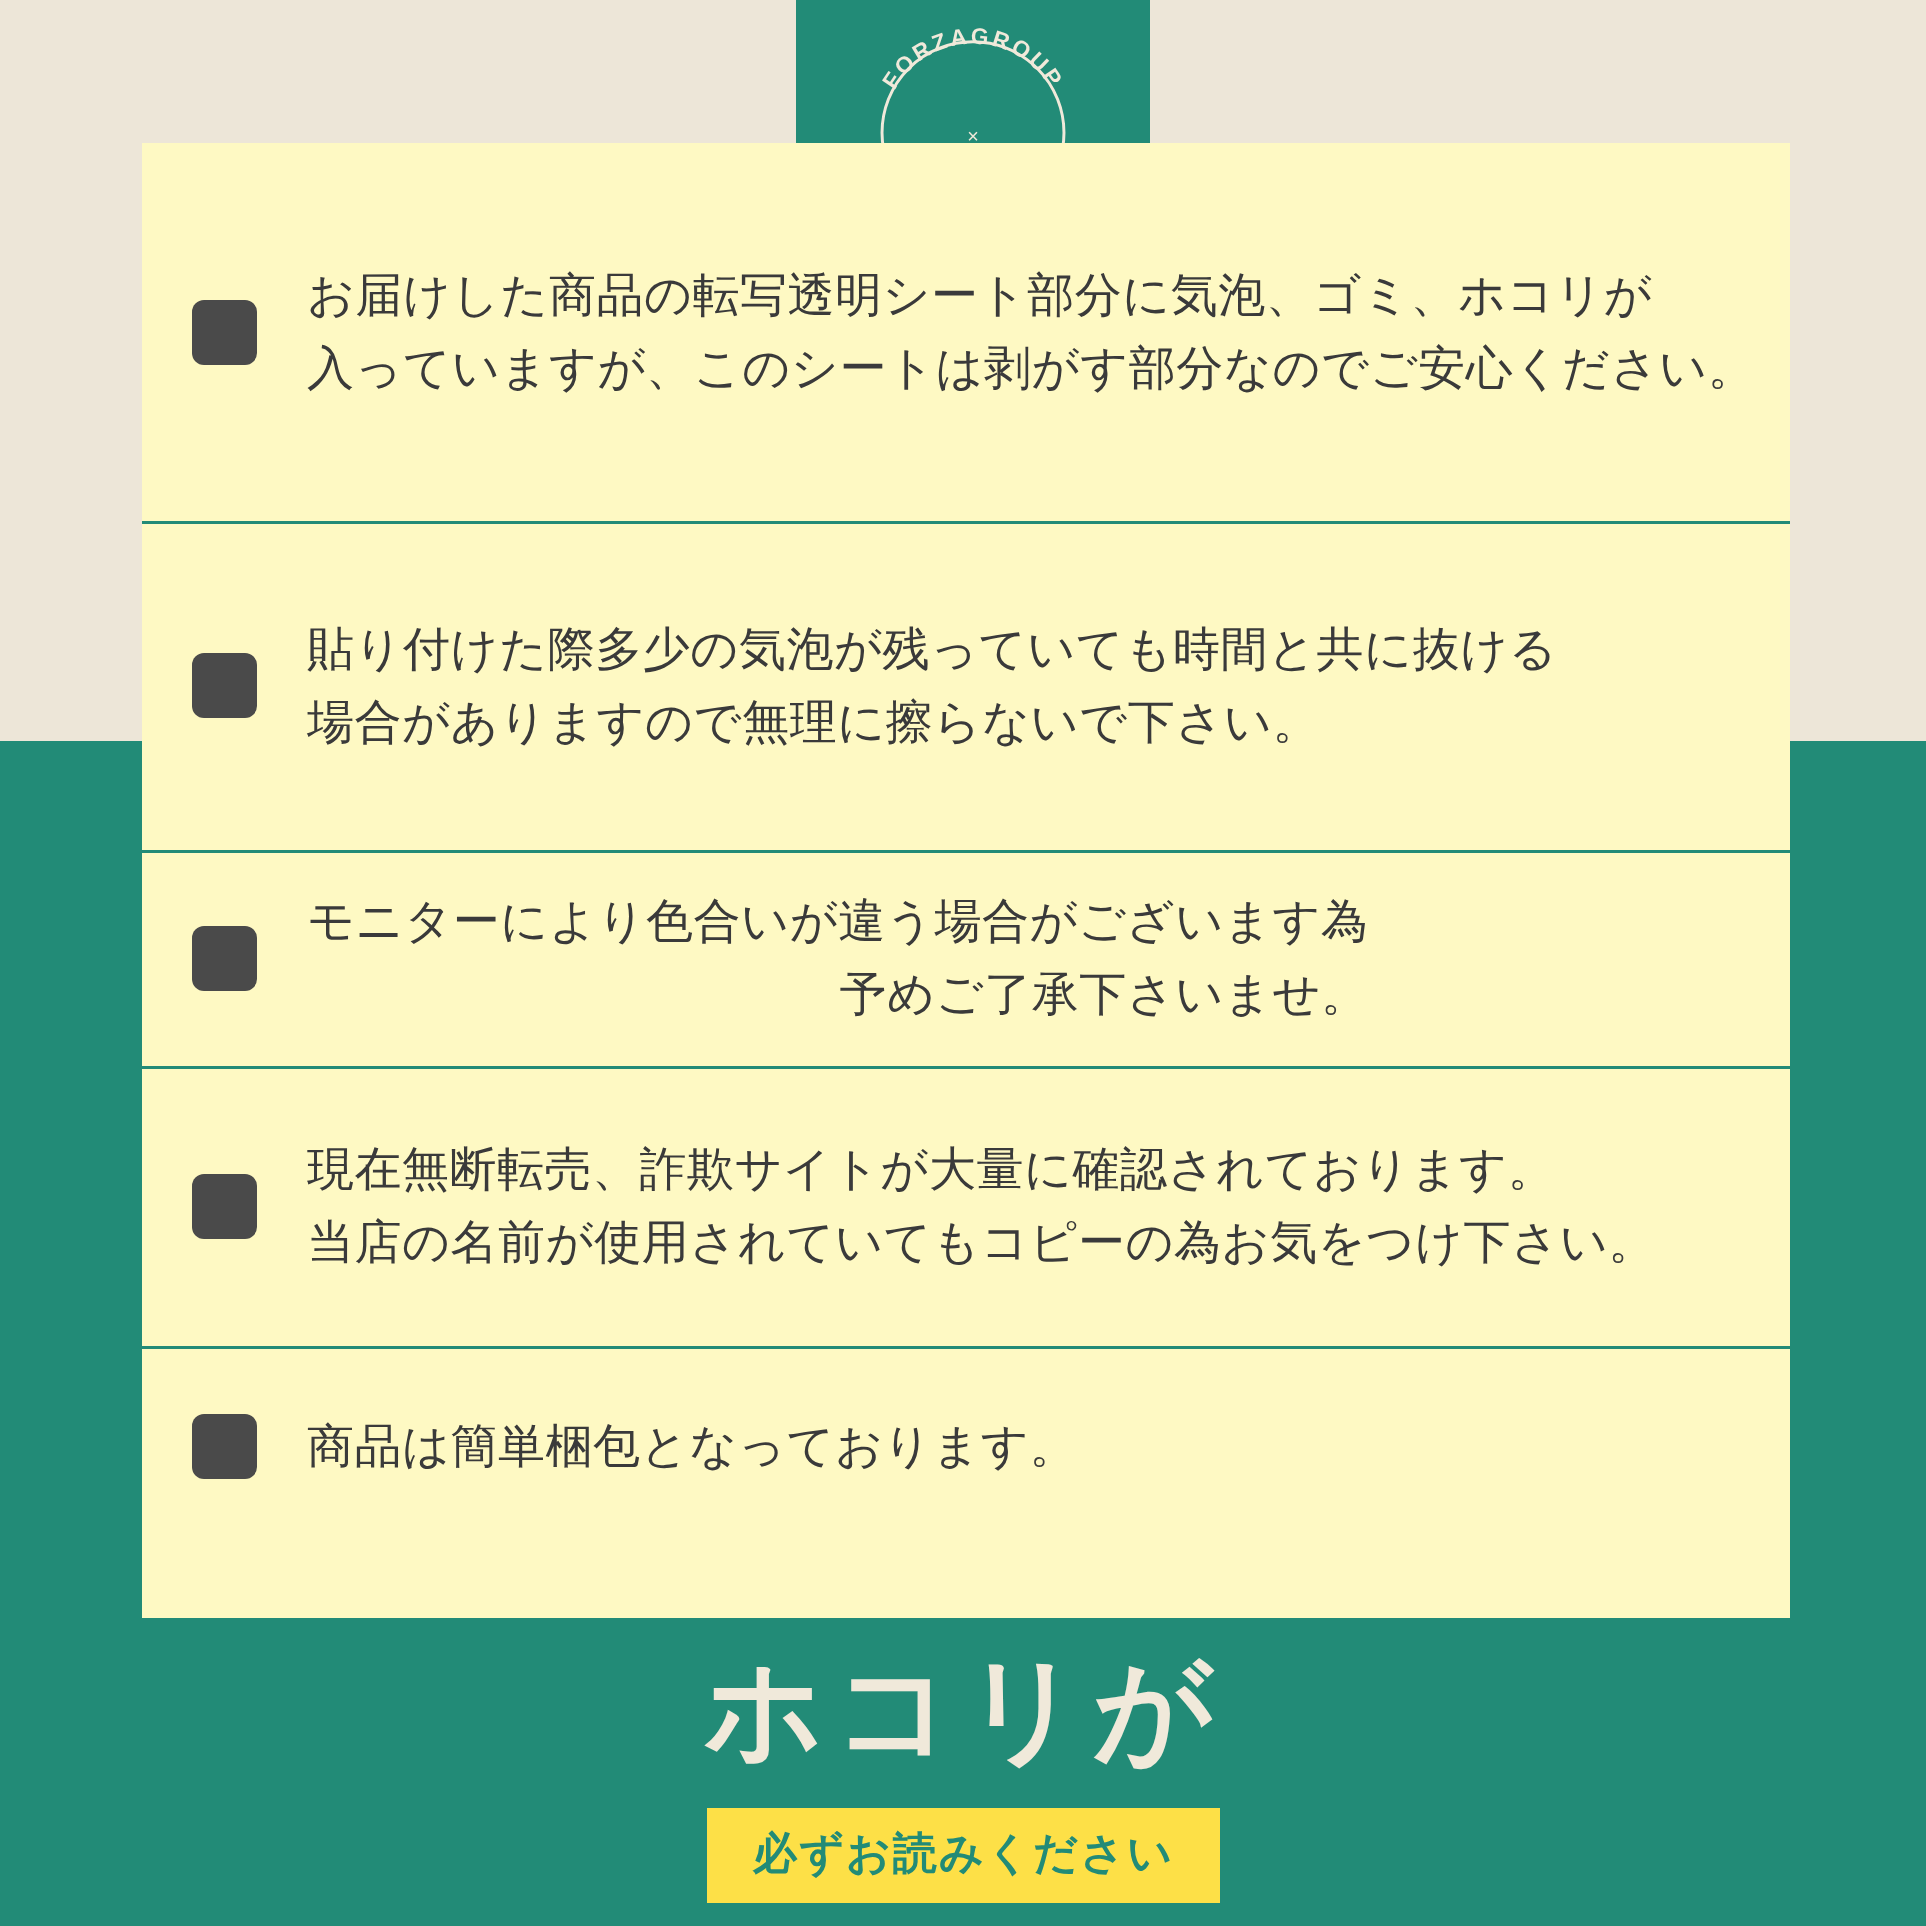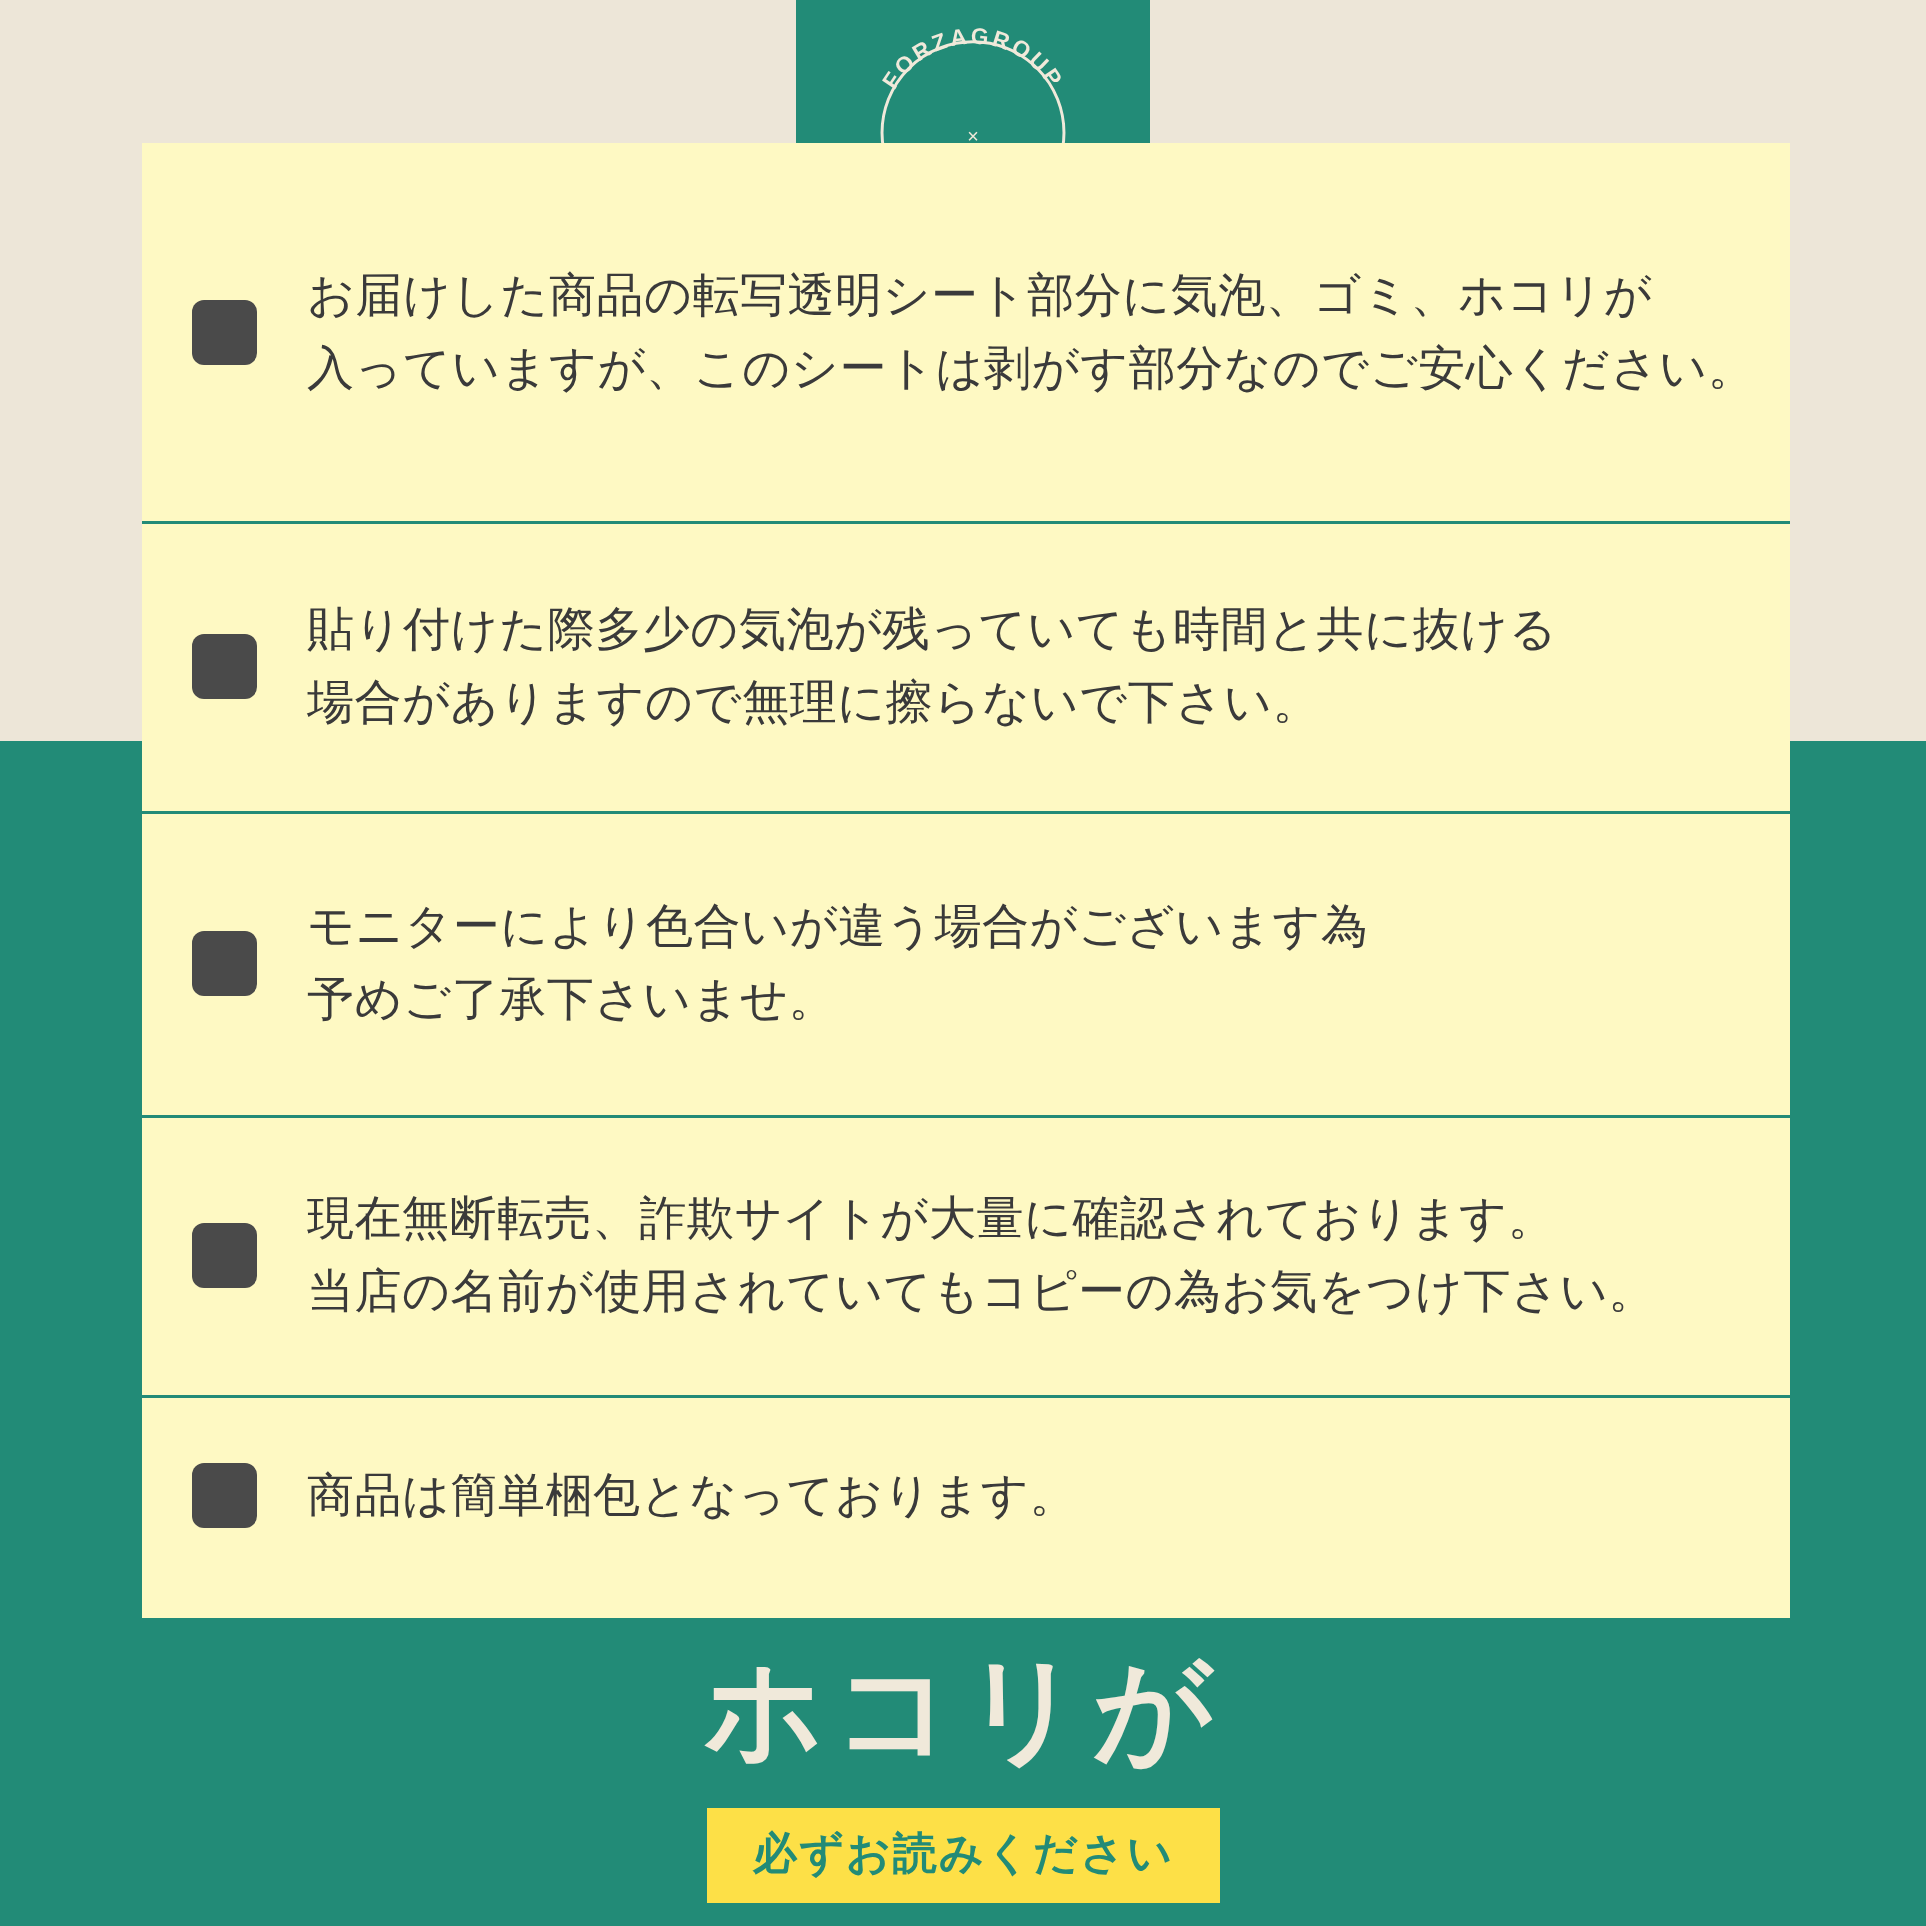--- a/index.html
+++ b/index.html
@@ -69,22 +69,22 @@
   .row + .row::before {
     content: "";
     position: absolute;
     left: 0;
     top: 0;
     width: 1648px;
     height: 3px;
     background: #228b77;
   }
   .row-0 { height: 378px; }
-  .row-1 { height: 290px; }
-  .row-2 { height: 304px; }
+  .row-1 { height: 329px; }
+  .row-2 { height: 216px; text-align: right; }
   .row-3 { height: 280px; }
   .row-4 { height: 200px; border-radius: 25px; }
 
   .bullet {
     flex: 0 0 auto;
     width: 65px;
     height: 65px;
     background: #4a4a4a;
     border-radius: 12px;
     margin-right: 50px;

